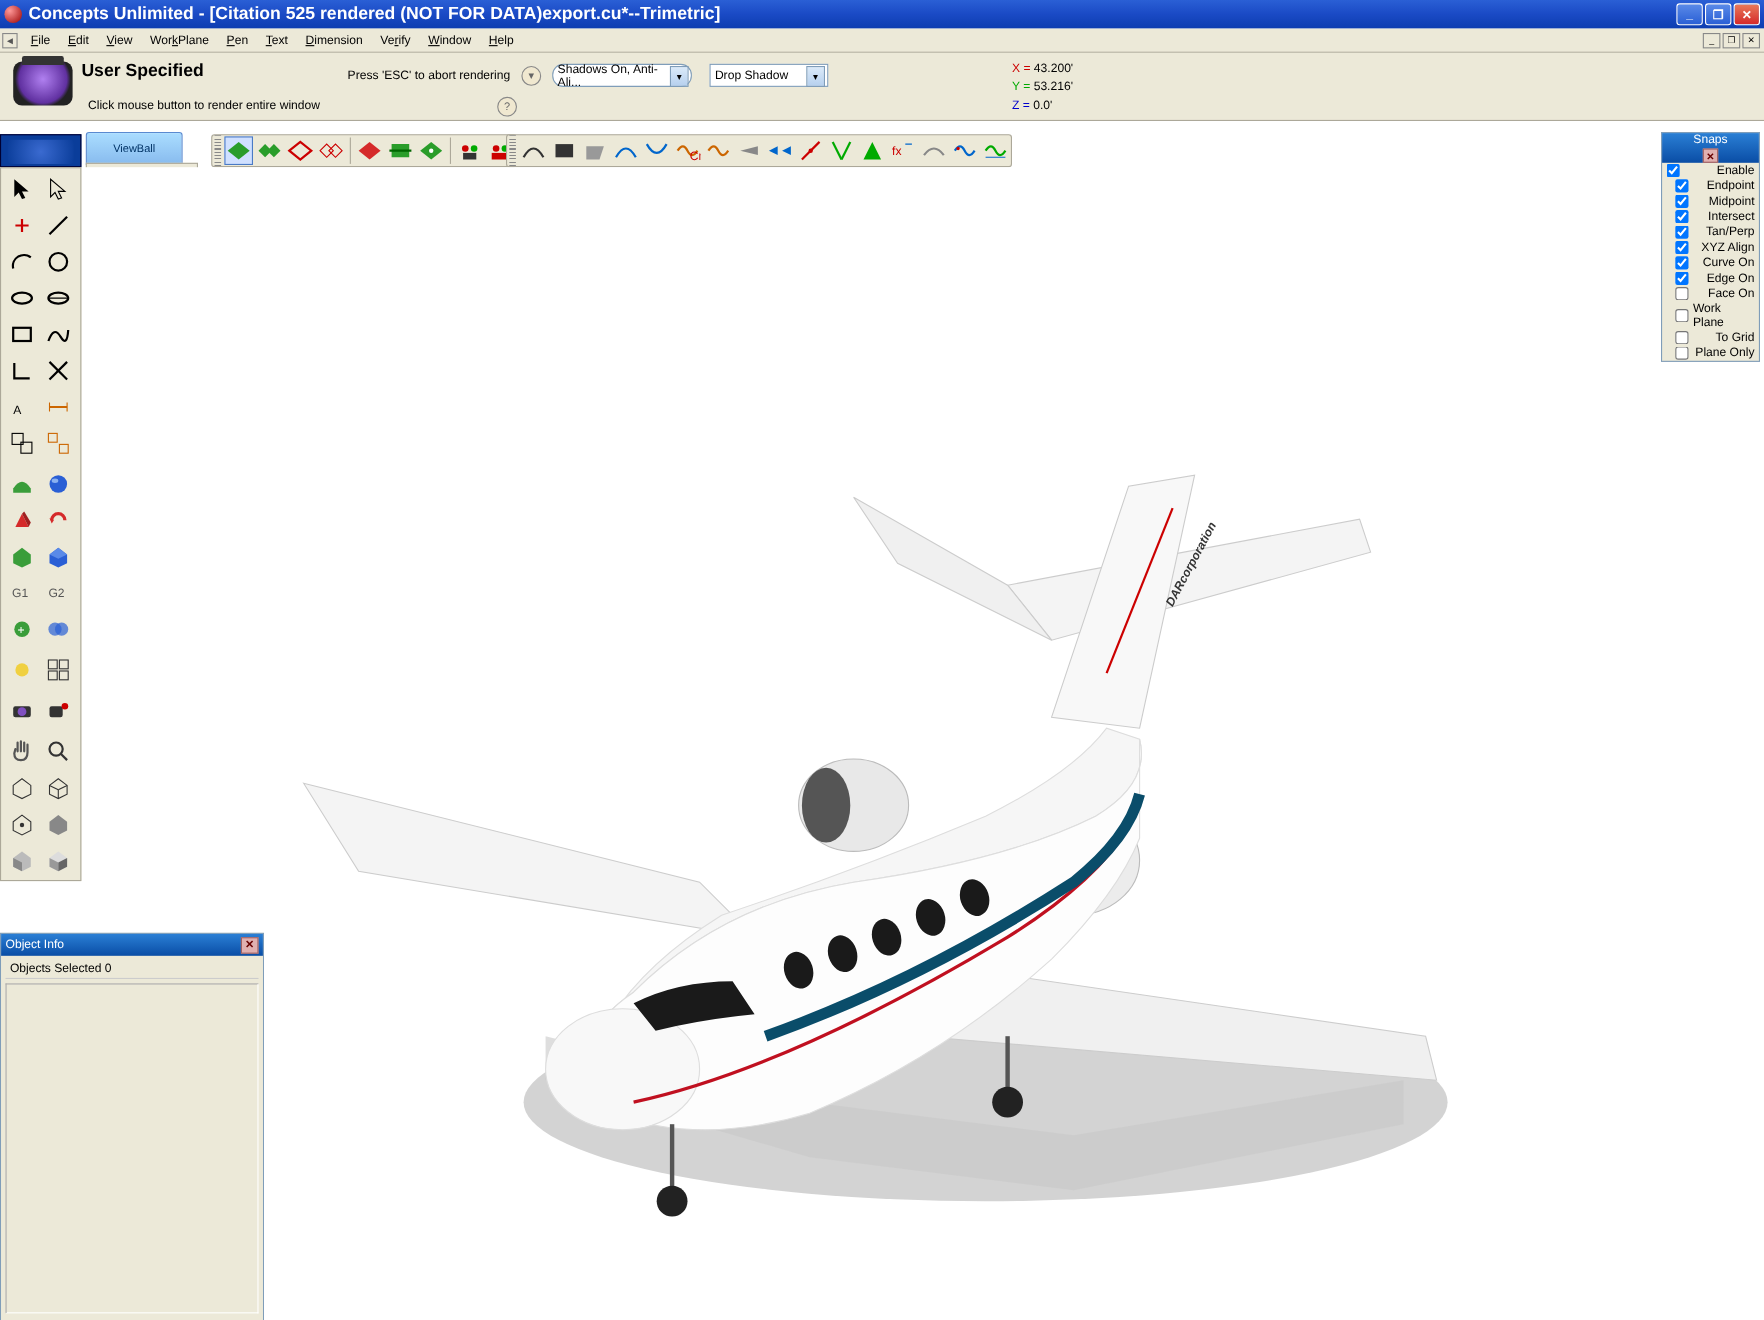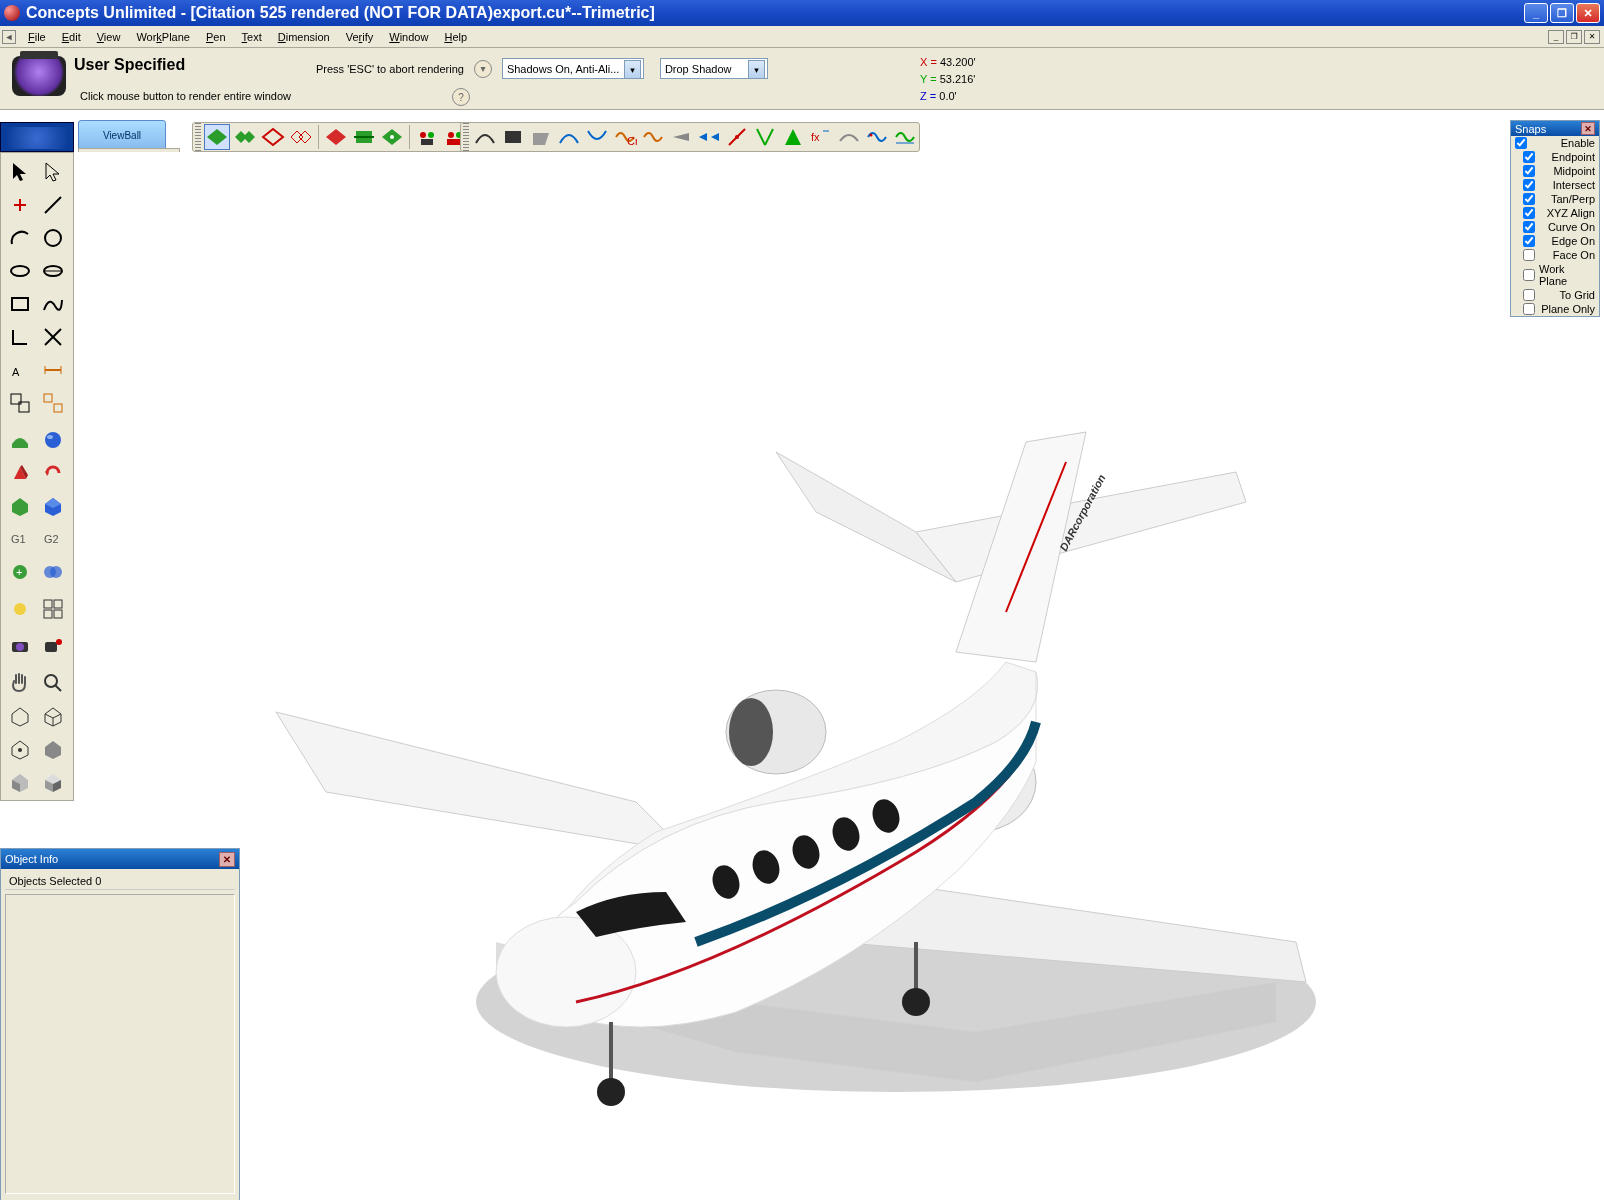--- a/index.html
+++ b/index.html
@@ -28,21 +28,21 @@
 .promptbar { height:62px; background:#ece9d8; border-bottom:1px solid #aca899; display:flex; align-items:flex-start; padding:4px; position:relative; }
 .promptbar .camera-icon { width:54px; height:40px; margin:4px 8px; background:radial-gradient(circle at 50% 40%,#b080f0 0%,#6030a0 60%,#222 70%); border-radius:8px; position:relative; }
 .promptbar .camera-icon:before { content:""; position:absolute; left:8px; right:8px; height:8px; top:-5px; background:#333; border-radius:2px 2px 0 0; }
 .promptbar .prompt-texts { display:flex; flex-direction:column; gap:8px; margin-top:4px; }
 .promptbar .prompt-title { font-size:16px; font-weight:bold; }
 .promptbar .abort-row { position:absolute; left:316px; top:10px; display:flex; align-items:center; gap:10px; }
 .promptbar .dropdown { height:21px; border:1px solid #7f9db9; background:#fff; padding:0 18px 0 4px; position:relative; display:flex; align-items:center; }
 .promptbar .dropdown:after { content:"▾"; position:absolute; right:2px; top:1px; width:15px; height:17px; background:linear-gradient(to bottom,#dbeaf9,#b6d0ee); border:1px solid #7f9db9; display:flex; align-items:center; justify-content:center; font-size:9px; color:#4a6; color:#000; }
 .promptbar .info-circ { width:18px; height:18px; border-radius:50%; border:1px solid #888; background:#f0e8d0; display:flex; align-items:center; justify-content:center; font-size:10px; color:#666; }
 .promptbar .abort-label { font-size:11px; }
-.promptbar .dd1 { width:142px; }
+.promptbar .dd1 { width:127px;border-radius:10px; }
 .promptbar .dd2 { width:108px; margin-left:6px; }
 .promptbar .click-hint { position:absolute; left:80px; top:42px; font-size:11px; }
 .promptbar .help-circ { position:absolute; left:452px; top:40px; }
 .promptbar .coords { position:absolute; left:920px; top:6px; font-size:11px; line-height:17px; }
 .promptbar .coords .x { color:#c00; }
 .promptbar .coords .y { color:#0a0; }
 .promptbar .coords .z { color:#00c; }
 
 
 .htoolbar { position:absolute; left:76px; top:122px; height:30px; display:flex; align-items:center; background:#ece9d8; border:1px solid #aca899; border-radius:3px; }
@@ -75,21 +75,21 @@
 .objinfo .titlebar2 { height:20px; background:linear-gradient(to bottom,#2a7fd5,#0a4da5); color:#fff; display:flex; align-items:center; padding:0 4px; font-size:11px; }
 .objinfo .titlebar2 .spacer { flex:1; }
 .objinfo .titlebar2 .xbtn { width:16px; height:15px; background:#e0b0b0; border:1px solid #a06060; color:#600; display:flex; align-items:center; justify-content:center; font-size:10px; font-weight:bold; }
 .objinfo .body { padding:4px; background:#ece9d8; }
 .objinfo .status { font-size:11px; padding:2px 4px; border-bottom:1px solid #ccc; margin-bottom:4px; }
 .objinfo .blank { height:300px; background:#ece9d8; border:1px inset #fff; }
 .objinfo .apply-row { display:flex; justify-content:center; padding:6px; }
 
 
 .snaps { position:absolute; right:4px; top:120px; width:90px; background:#ece9d8; border:1px solid #7f9db9; font-size:11px; }
-.snaps .titlebar2 { height:15px; background:linear-gradient(to bottom,#2a7fd5,#0a4da5); color:#fff; display:flex; align-items:center; padding:0 4px; }
+.snaps .titlebar2 { height:27px; background:linear-gradient(to bottom,#2a7fd5,#0a4da5); color:#fff; display:flex; align-items:center; padding:0 4px;flex-direction:column; }
 .snaps .titlebar2 .spacer { flex:1; }
 .snaps .titlebar2 .xbtn { width:14px; height:13px; background:#e0b0b0; border:1px solid #a06060; color:#600; display:flex; align-items:center; justify-content:center; font-size:9px; font-weight:bold; }
 .snaps .row { display:flex; align-items:center; padding:1px 4px; gap:4px;justify-content:space-between; }
 .snaps .row.indent { padding-left:12px; }
 .snaps input[type=checkbox] { width:12px; height:12px; }
 
 
 .viewport { position:absolute; left:76px; top:152px; right:0; bottom:0; background:#fff; overflow:hidden; }
 .airplane { position:absolute; left:140px; top:230px; width:1200px; height:780px; }
 

